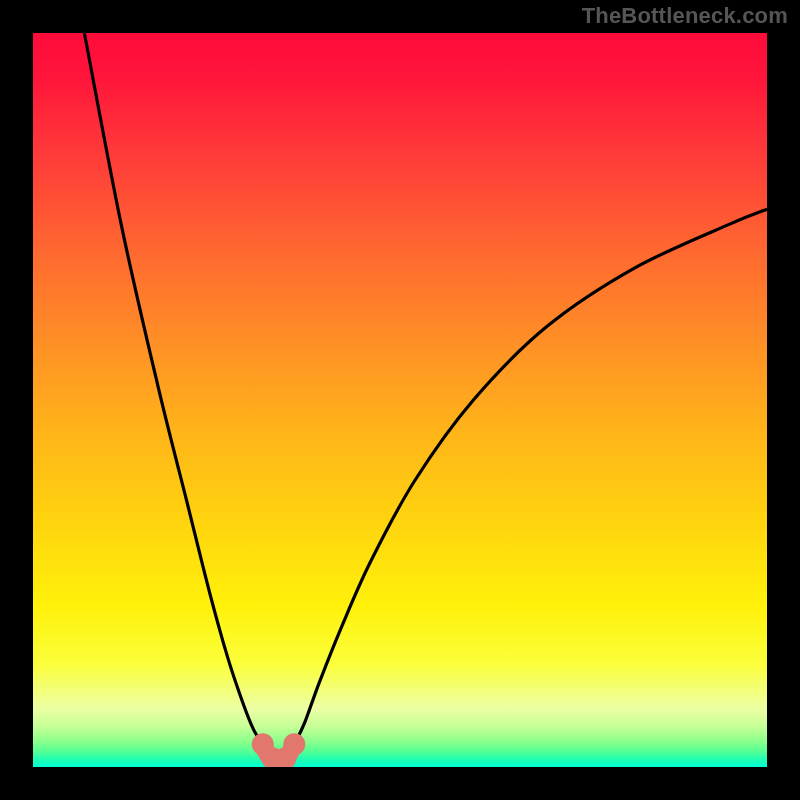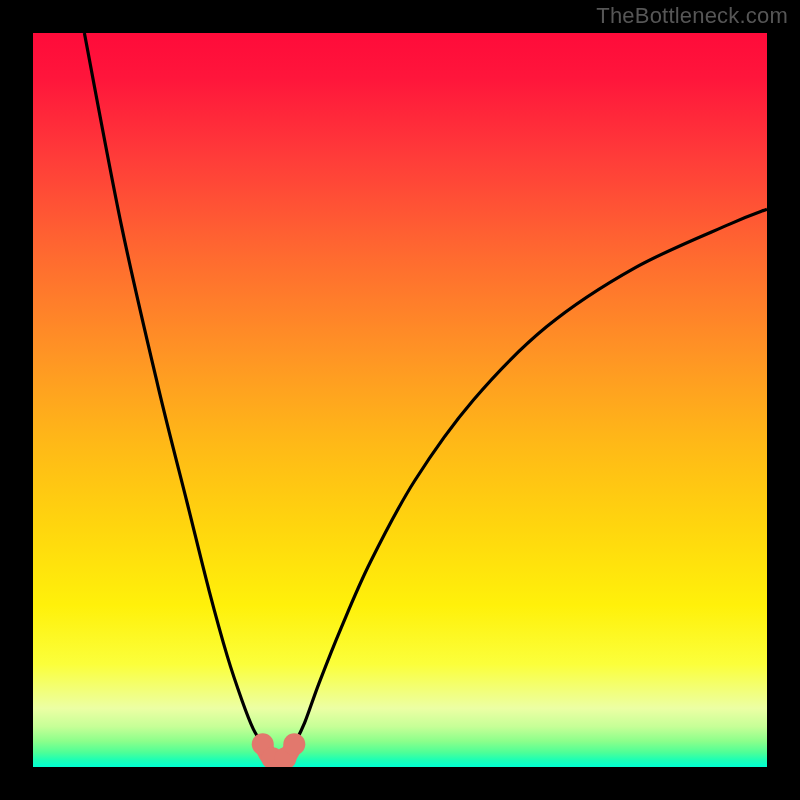--- a/index.html
+++ b/index.html
@@ -9,21 +9,21 @@
     width: 800px;
     height: 800px;
     background: #000;
   }
   .attribution {
     position: absolute;
     top: 3px;
     right: 12px;
     font-family: Arial, Helvetica, sans-serif;
     font-size: 22px;
-    font-weight: 400;
+    font-weight: 700;
     color: #565656;
     letter-spacing: 0.2px;
     z-index: 10;
   }
   .plot {
     position: absolute;
     left: 33px;
     top: 33px;
     width: 734px;
     height: 734px;

